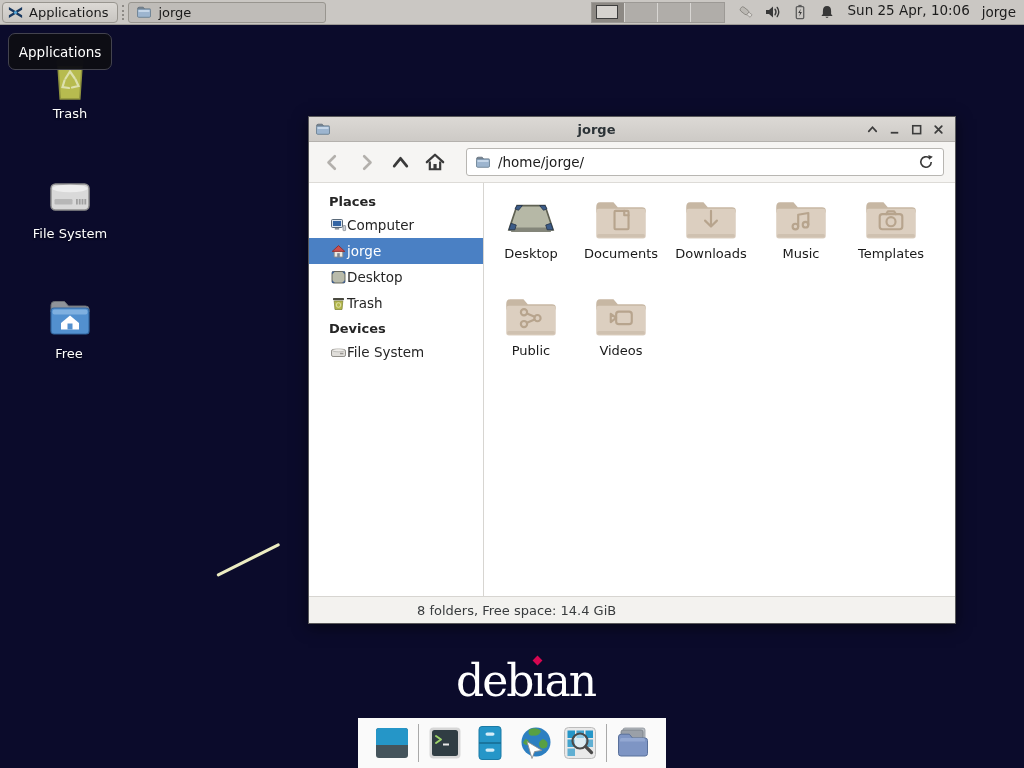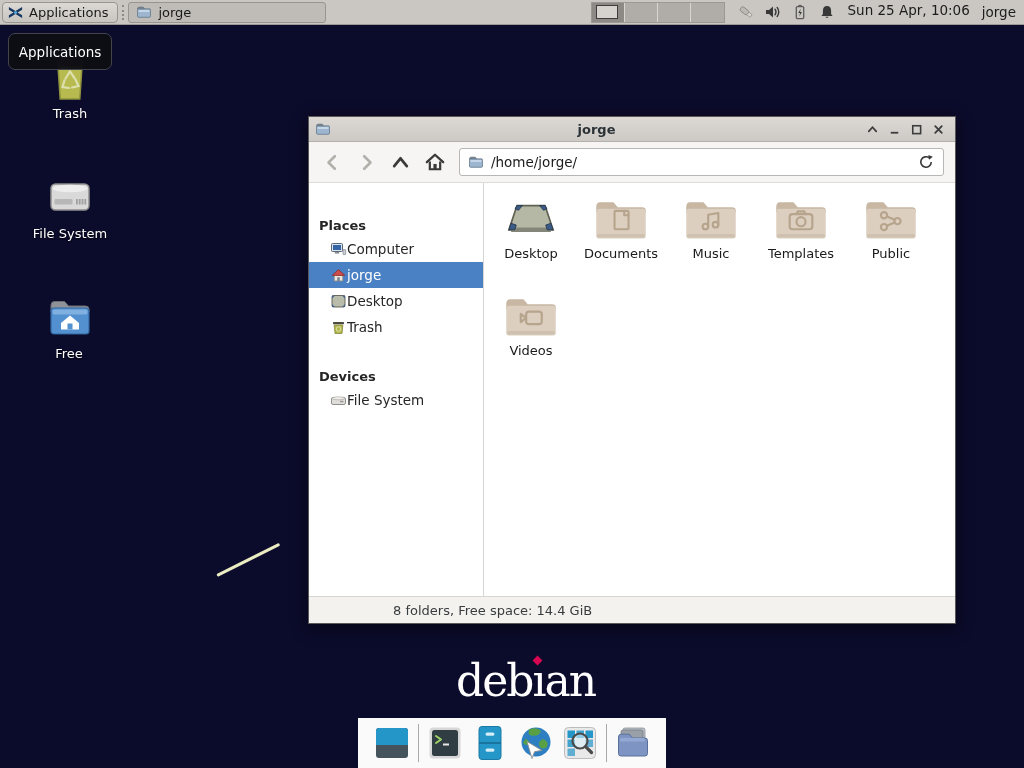--- a/index.html
+++ b/index.html
@@ -85,53 +85,53 @@
   }
   .menu-item { padding:4px 9px; }
   .menu-item u { text-underline-offset:2px; }
 
   .toolbar {
     height:41px; flex:0 0 41px; display:flex; align-items:center; gap:9px;
     padding:0 11px; background:#f6f5f3; border-bottom:1px solid #dddbd7;
   }
   .tool-btn { width:25px; height:25px; display:flex; align-items:center; justify-content:center; }
   .pathbar {
-    flex:1; height:28px; margin-left:3px; background:#ffffff;
+    flex:1; height:28px; margin-left:10px; background:#ffffff;
     border:1px solid #b8b6b2; border-radius:3px;
     display:flex; align-items:center; gap:7px; padding:0 8px;
     font-size:13.5px; color:#1a1a1a;
   }
   .pathbar .p-text { flex:1; }
   .pathbar .p-refresh { width:18px; height:18px; }
 
   .win-body { flex:1; display:flex; min-height:0; }
   .sidepane {
     width:175px; flex:0 0 175px; background:#ffffff; border-right:1px solid #d7d5d1;
     padding-top:6px; overflow:hidden;
   }
-  .side-head { font-weight:bold; font-size:13px; color:#262626; padding:5px 10px 3px 10px;margin-top:24px; }
+  .side-head { font-weight:bold; font-size:13px; color:#262626; padding:5px 10px 3px 20px; }
   .side-item {
     height:26px; display:flex; align-items:center; padding-left:21px;
     font-size:13.5px; color:#262626;
   }
   .side-item .si { width:17px; height:17px; flex:0 0 17px; }
   .side-item.selected { background:#4a80c4; color:#ffffff; }
 
   .mainpane { flex:1; background:#ffffff; overflow:hidden; }
   .file-grid {
     display:grid; grid-template-columns:repeat(5,90px); grid-auto-rows:97px;
     padding:13px 0 0 2px;
   }
   .file-cell { display:flex; flex-direction:column; align-items:center; }
   .file-cell .fi { width:56px; height:46px; }
   .file-cell .fl { margin-top:4px; font-size:13px; color:#1a1a1a; }
 
   .statusbar {
     height:27px; flex:0 0 27px; background:#f3f2ef; border-top:1px solid #d7d5d1;
-    display:flex; align-items:center; padding-left:84px; font-size:13px; color:#393c3e;
+    display:flex; align-items:center; padding-left:108px; font-size:13px; color:#393c3e;
   }
 
   
   .debian-logo {
     position:absolute; left:456px; top:659px; z-index:3;
     font-family:"DejaVu Serif", serif; font-size:44px; color:#ffffff;
     letter-spacing:-2px; line-height:1;
   }
   .deb-i { position:relative; }
   .deb-i::before {
@@ -426,20 +426,33 @@
             </div>
             <div class="fl">Documents</div>
           </div>
           <div class="file-cell">
             <div class="fi">
               <svg width="56" height="46" viewBox="0 0 52 42">
                 <path d="M3 10 Q3 5.5 6.5 5.5 h12.5 l4 4.5 h22.5 Q49 10 49 13 v2 H3 Z" fill="#c7b7a3"></path>
                 <rect x="3" y="11.5" width="46" height="27.5" rx="2.5" fill="#dccfc0"></rect>
                 <rect x="3.8" y="35" width="44.4" height="3.2" rx="1.5" fill="#cfc1b0"></rect>
                 <g fill="none" stroke="#b7a48d" stroke-width="2" stroke-linecap="round" stroke-linejoin="round">
+                  <path d="M26 13.5 V27.5 M20.5 22.5 L26 28 31.5 22.5"></path>
+                </g>
+              </svg>
+            </div>
+            <div class="fl">Downloads</div>
+          </div>
+          <div class="file-cell">
+            <div class="fi">
+              <svg width="56" height="46" viewBox="0 0 52 42">
+                <path d="M3 10 Q3 5.5 6.5 5.5 h12.5 l4 4.5 h22.5 Q49 10 49 13 v2 H3 Z" fill="#c7b7a3"></path>
+                <rect x="3" y="11.5" width="46" height="27.5" rx="2.5" fill="#dccfc0"></rect>
+                <rect x="3.8" y="35" width="44.4" height="3.2" rx="1.5" fill="#cfc1b0"></rect>
+                <g fill="none" stroke="#b7a48d" stroke-width="2" stroke-linecap="round" stroke-linejoin="round">
                   <circle cx="20.8" cy="28" r="2.6"></circle>
                   <circle cx="30.2" cy="26.3" r="2.6"></circle>
                   <path d="M23.4 28 V17 L32.8 15.4 V26.3"></path>
                 </g>
               </svg>
             </div>
             <div class="fl">Music</div>
           </div>
           <div class="file-cell">
             <div class="fi">

